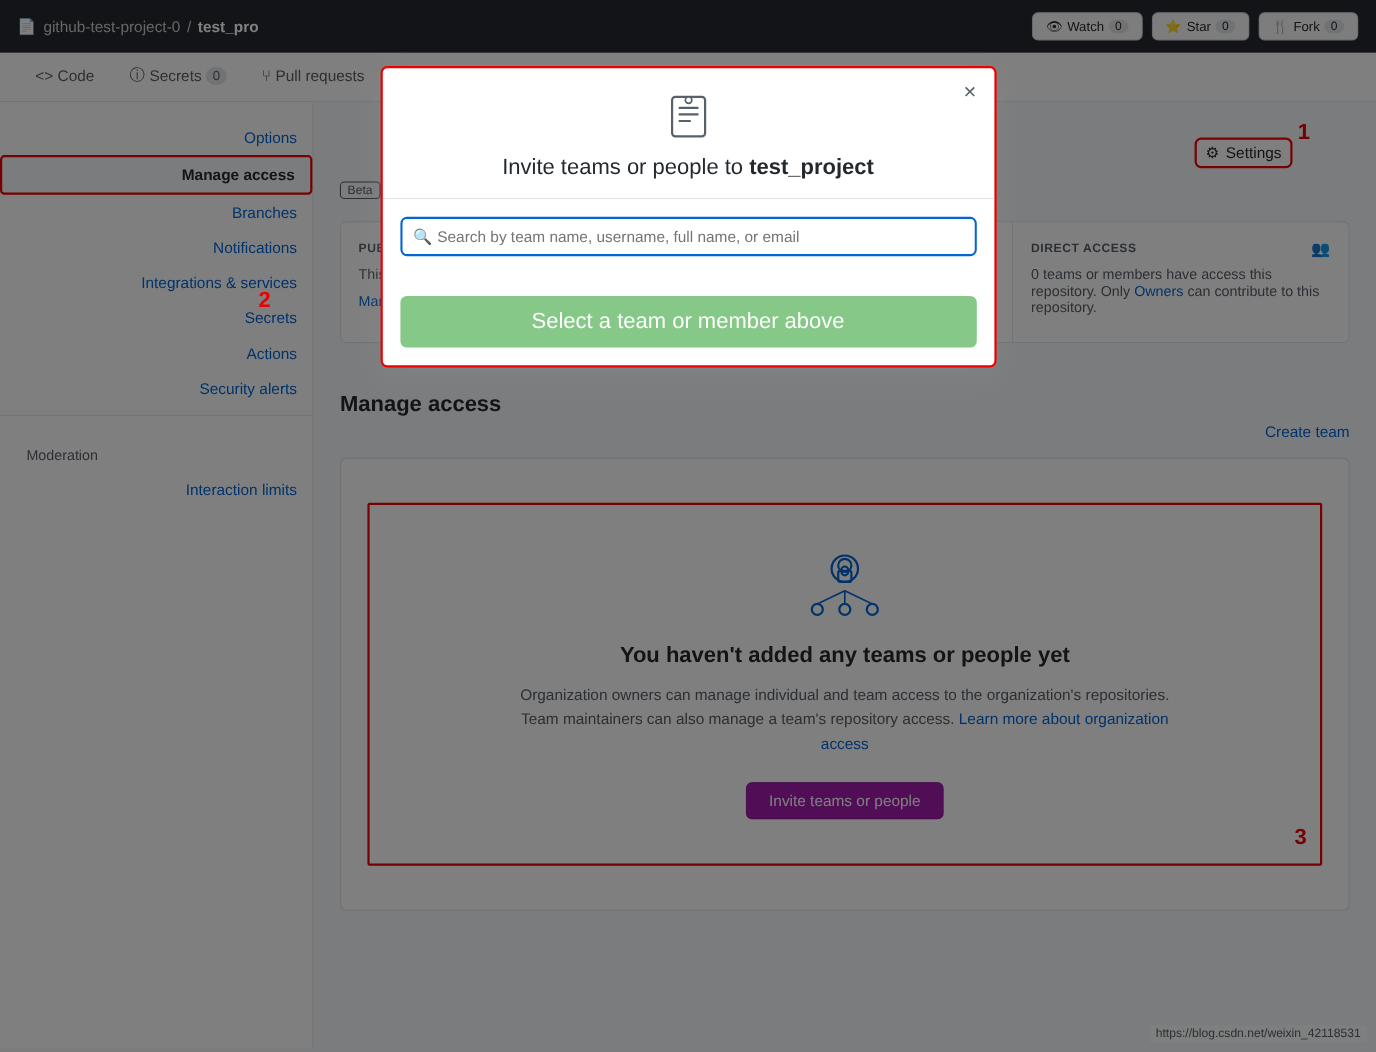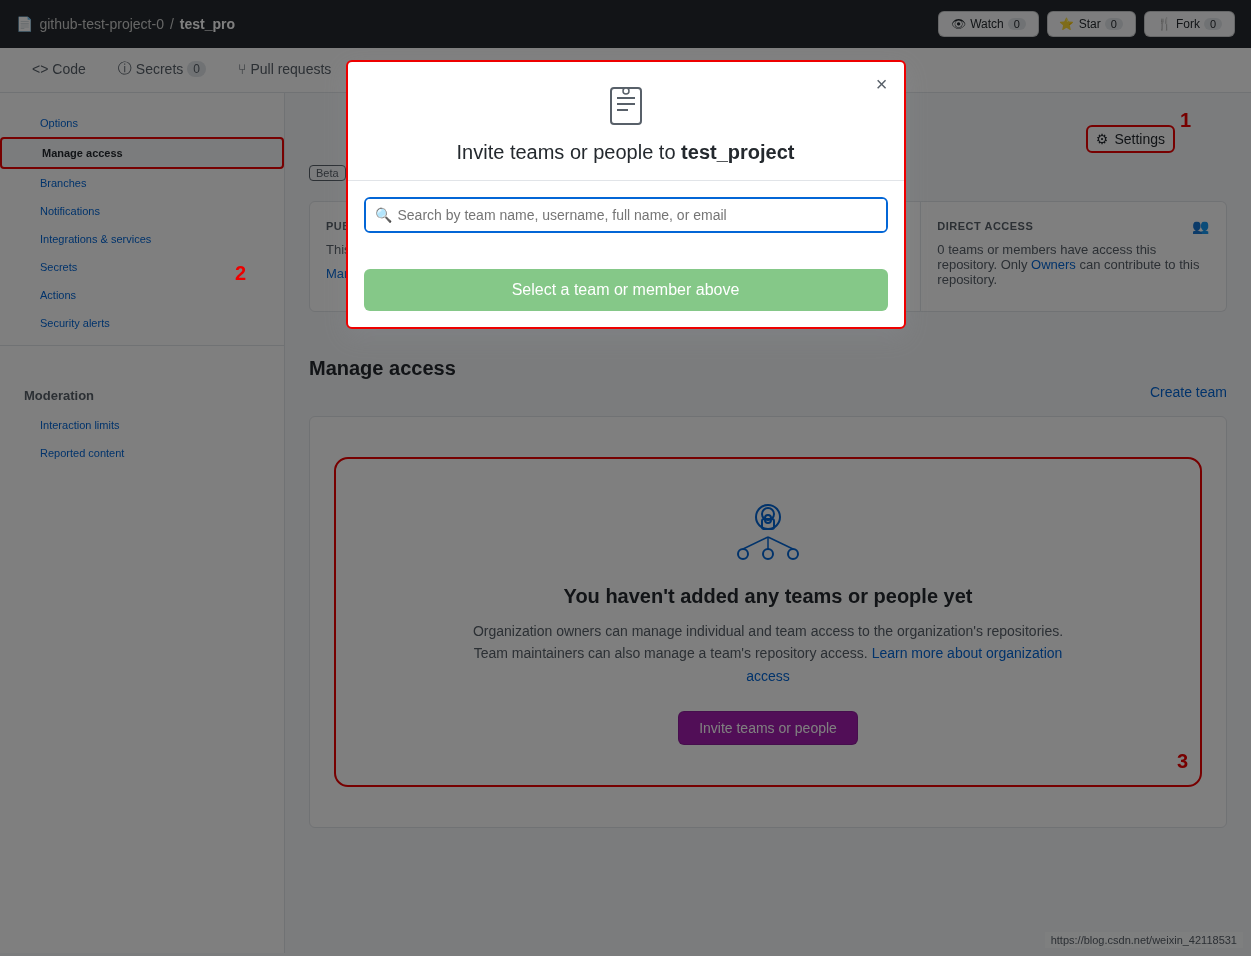--- a/index.html
+++ b/index.html
@@ -19,23 +19,23 @@
     .repo-nav { background: #fff; border-bottom: 1px solid #e1e4e8; padding: 0 16px; display: flex; align-items: center; gap: 0; }
     .repo-nav-item { padding: 12px 16px; font-size: 14px; color: #586069; border-bottom: 2px solid transparent; cursor: pointer; display: flex; align-items: center; gap: 4px; white-space: nowrap; }
     .repo-nav-item.active { color: #24292e; font-weight: 600; border-bottom-color: #f9826c; }
     .nav-badge { background: #e1e4e8; border-radius: 20px; padding: 1px 6px; font-size: 12px; }
 
     
     .page-layout { display: flex; min-height: calc(100vh - 96px); }
 
     
     .sidebar { width: 285px; background: #fff; border-right: 1px solid #e1e4e8; padding: 16px 0; flex-shrink: 0; }
-    .sidebar-item { padding: 8px 40px; font-size: 11px; color: #0366d6; cursor: pointer; display: block; }
+    .sidebar-item { padding: 8px 14px; font-size: 14px; color: #0366d6; cursor: pointer; display: block; text-align: right; }
     .sidebar-item.active { font-weight: 700; color: #24292e; background: #f6f8fa; border: 2px solid #e00; border-radius: 4px; }
-    .sidebar-section-title { padding: 8px 24px; font-size: 13px; font-weight: 700; color: #586069; margin-top: 34px; }
+    .sidebar-section-title { padding: 8px 24px; font-size: 13px; font-weight: 400; color: #586069; margin-top: 20px; }
     .sidebar-divider { height: 1px; background: #e1e4e8; margin: 8px 0; }
 
     
     .main-content { flex: 1; padding: 24px; background: #f6f8fa; position: relative; }
 
     
     .settings-header-box { border: 2px solid #e00; border-radius: 6px; padding: 4px 8px; display: inline-flex; align-items: center; gap: 6px; background: #fff; position: absolute; top: 16px; right: 16px; }
 
     
     .beta-banner { display: flex; align-items: center; gap: 6px; font-size: 12px; color: #586069; margin-bottom: 20px; }
@@ -55,21 +55,21 @@
     .access-card p strong { color: #24292e; }
     .access-card a { color: #0366d6; text-decoration: none; font-size: 13px; }
 
     
     .section-header { display: flex; align-items: center; justify-content: space-between; margin-bottom: 16px; }
     .section-title { font-size: 20px; font-weight: 600; color: #24292e; }
     .create-team-link { color: #0366d6; text-decoration: none; font-size: 14px; margin-top: 48px; }
 
     
     .empty-state-outer { background: #fff; border: 1px solid #e1e4e8; border-radius: 6px; padding: 40px 24px; }
-    .empty-state { border: 2px solid #e00; border-radius: 14px; padding: 40px 8px; text-align: center; }
+    .empty-state { border: 2px solid #e00; border-radius: 2px; padding: 40px 8px; text-align: center; }
     .empty-icon { margin: 0 auto 16px; width: 80px; height: 70px; position: relative; }
     .empty-state h3 { font-size: 20px; font-weight: 600; color: #24292e; margin-bottom: 12px; }
     .empty-state p { font-size: 14px; color: #586069; max-width: 600px; margin: 0 auto 24px; line-height: 1.6; }
     .empty-state p a { color: #0366d6; text-decoration: none; }
     .invite-btn { background: #a21caf; color: #fff; border: 1px solid rgba(27,31,35,.15); border-radius: 6px; padding: 8px 20px; font-size: 14px; font-weight: 500; cursor: pointer; }
 
     
     .footer-url { position: fixed; bottom: 8px; right: 8px; font-size: 11px; color: #586069; background: rgba(255,255,255,0.8); padding: 2px 6px; }
 
     
@@ -77,21 +77,21 @@
     .modal { background: #fff; border-radius: 6px; width: 560px; box-shadow: 0 8px 24px rgba(149,157,165,.2); border: 2px solid #e00; position: relative; overflow: hidden; }
     .modal-header { text-align: center; padding: 24px 24px 16px; border-bottom: 1px solid #e1e4e8; position: relative; }
     .modal-close { position: absolute; top: 12px; right: 16px; background: none; border: none; font-size: 20px; cursor: pointer; color: #586069; line-height: 1; }
     .modal-icon { margin: 0 auto 12px; }
     .modal-title { font-size: 20px; color: #24292e; font-weight: 400; }
     .modal-title strong { font-weight: 700; }
     .modal-body { padding: 16px; }
     .search-wrapper { position: relative; border: 2px solid #0366d6; border-radius: 6px; overflow: hidden; margin-bottom: 12px; }
     .search-icon-wrap { position: absolute; left: 10px; top: 50%; transform: translateY(-50%); color: #586069; }
     .search-input { width: 100%; padding: 8px 12px 8px 32px; font-size: 14px; border: none; outline: none; color: #a16207; }
-    .select-btn { width: 100%; background: #85c888; color: #fff; border: none; border-radius: 6px; padding: 12px; font-size: 16px; cursor: pointer; font-weight: 500; text-align: center; }
+    .select-btn { width: 100%; background: #85c888; color: #fff; border: none; border-radius: 6px; padding: 12px; font-size: 20px; cursor: pointer; font-weight: 500; text-align: center; }
   </style>
 </head>
 <body>
 
 <div class="top-bar">
   <div class="top-bar-repo">
     <span>📄</span>
     <span class="org">github-test-project-0</span>
     <span class="sep">/</span>
     <span class="repo">test_pro</span>
@@ -162,23 +162,20 @@
       <span>Actions</span>
     </a>
     <a class="sidebar-item">
       <span>Security alerts</span>
     </a>
     <div class="sidebar-divider"></div>
     <div class="sidebar-section-title">Moderation</div>
     <a class="sidebar-item">
       <span>Interaction limits</span>
     </a>
-    <a class="sidebar-item">
-      <span>Reported content</span>
-    </a>
   </nav>
 
   <div class="main-content">
 
     <div style="position: absolute; top: 16px; right: 60px; display: flex; align-items: center; gap: 8px;">
       <div class="settings-header-box">
         <span>⚙</span>
         <span>Settings</span>
       </div>
       <span style="color:#e00;font-size:20px;font-weight:700;">1</span>

